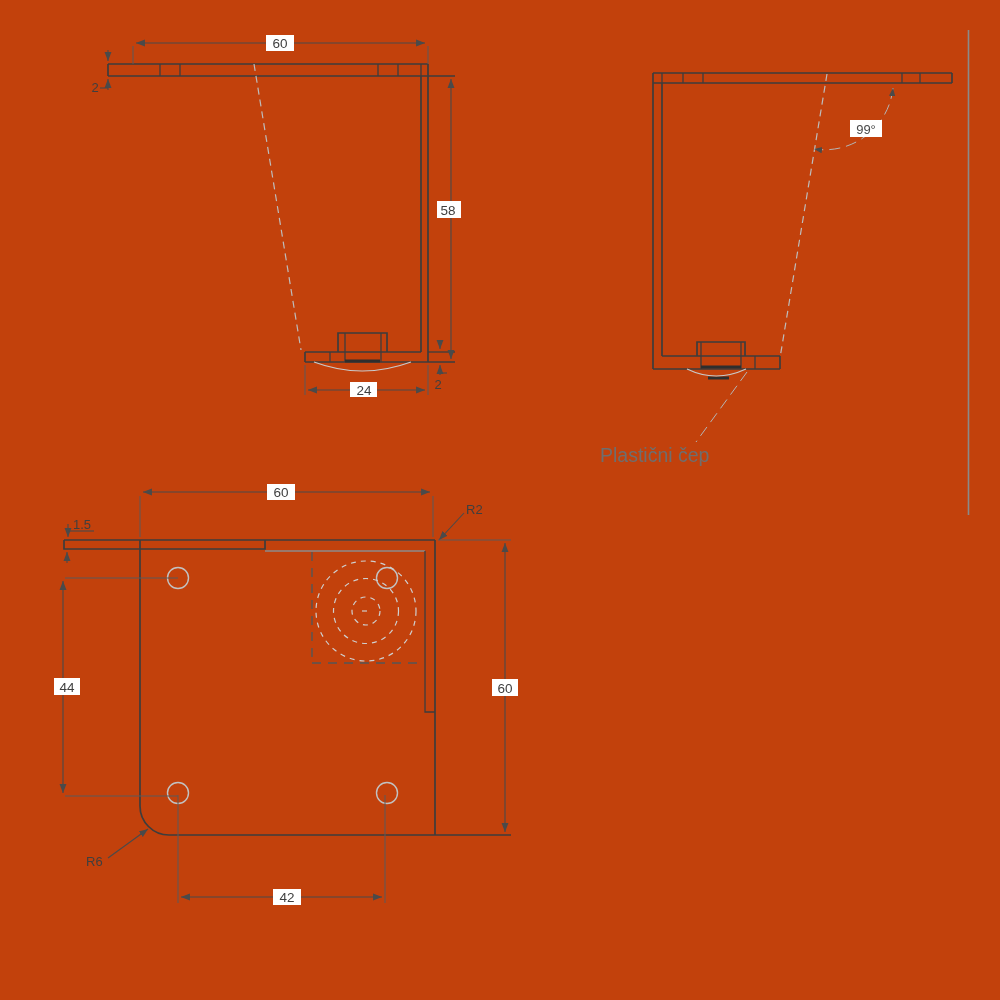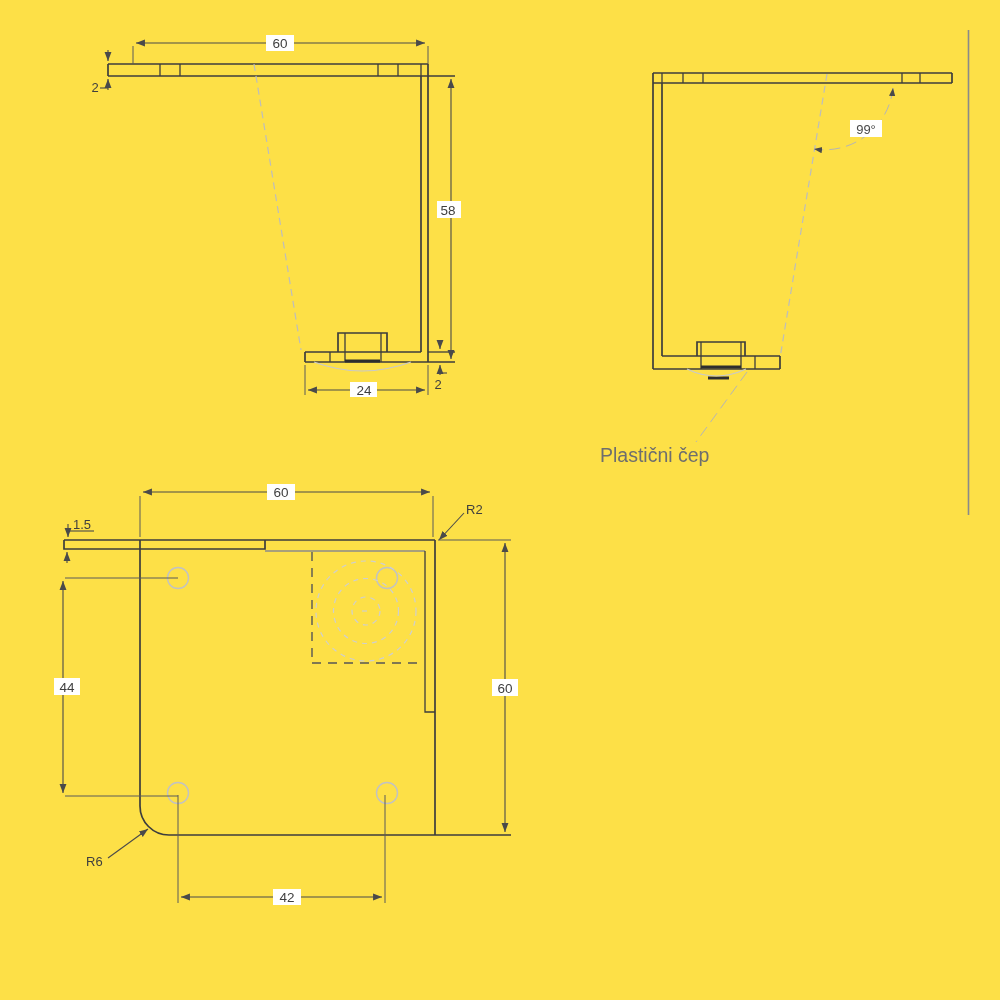--- a/index.html
+++ b/index.html
@@ -1,16 +1,16 @@
 <!DOCTYPE html>
 <html><head>
 <meta charset="utf-8">
 <style>
   html,body{margin:0;padding:0;background:#ffffff;}
-  #canvas{position:relative;width:1000px;height:1000px;background:#fde047;overflow:hidden;
+  #canvas{position:relative;width:1000px;height:1000px;background:#c2410c;overflow:hidden;
           font-family:"Liberation Sans", sans-serif;}
   svg{display:block;}
   text{font-family:"Liberation Sans", sans-serif;fill:#3f3f3f;}
   .dim-text{font-size:13.5px;}
   .small-dim{font-size:13px;}
   .angle-text{font-size:13px;fill:#4a4a4a;}
   .cap-label{font-size:19.5px;fill:#6e6e6e;}
   .outline{stroke:#3d3d3d;stroke-width:1.7;fill:none;}
   .outline-thin{stroke:#3d3d3d;stroke-width:1.3;fill:none;}
   .dimline{stroke:#4a4a4a;stroke-width:1.1;fill:none;}

